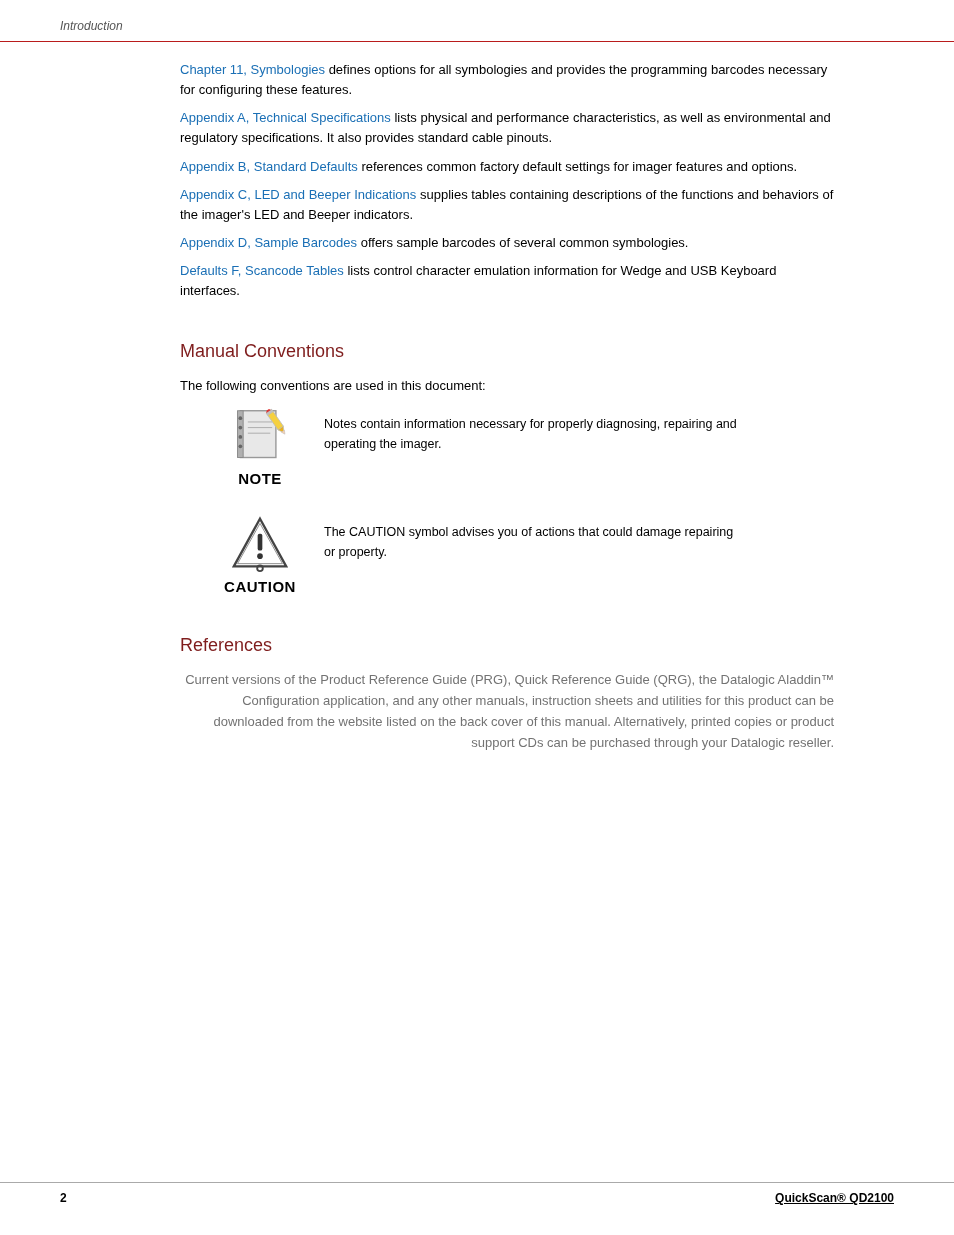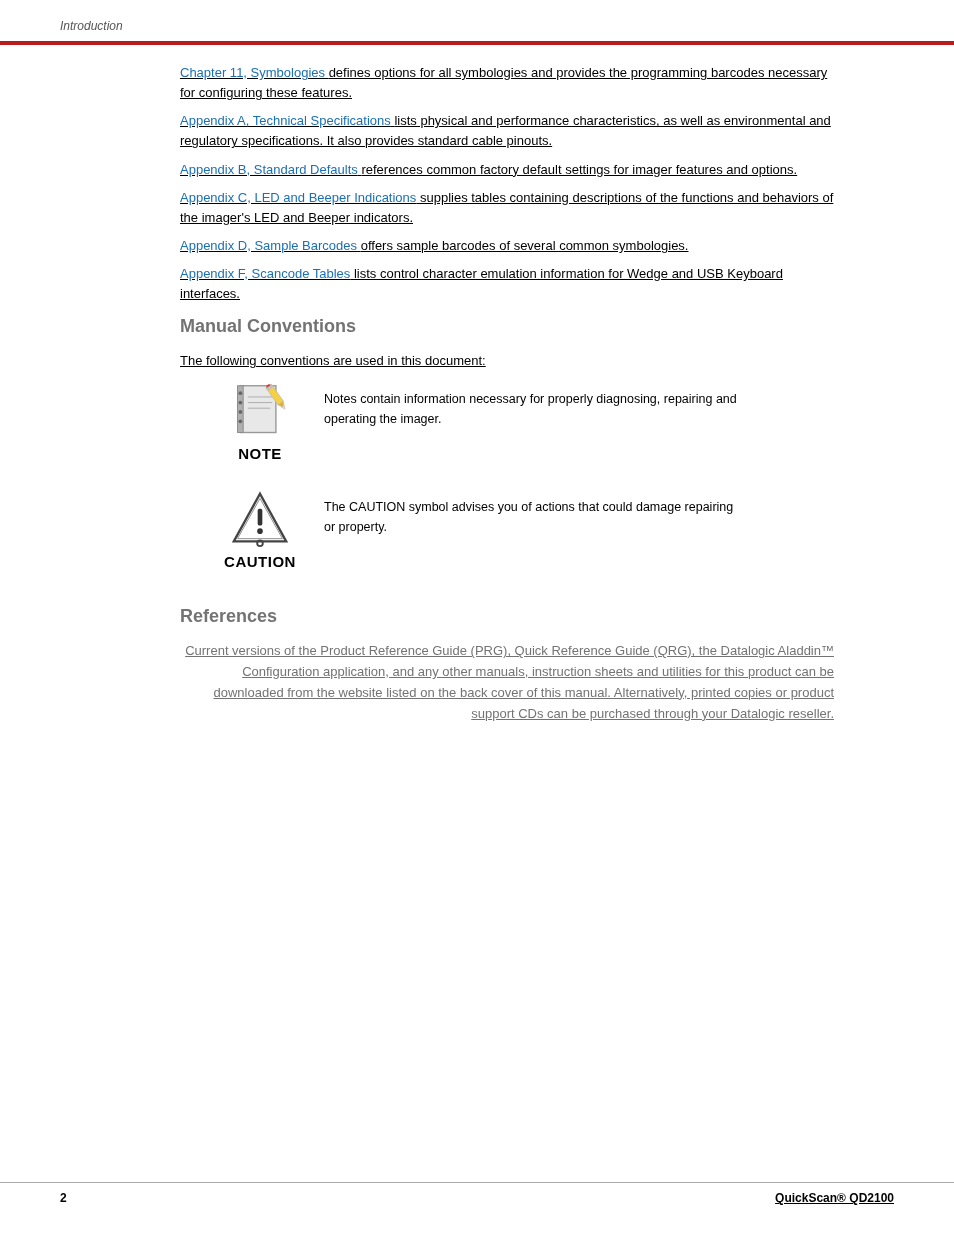--- a/index.html
+++ b/index.html
@@ -12,45 +12,44 @@
       min-height: 1235px;
     }
     .page {
       width: 954px;
       min-height: 1235px;
       padding: 0;
       position: relative;
     }
     .header {
       padding: 18px 60px 8px 60px;
-      border-bottom: 4px solid #b91c1c;
+      border-bottom: 1px solid #b91c1c;
       margin-bottom: 0;
     }
     .header-text {
       font-size: 12px;
       color: #555;
       font-style: italic;
     }
     .content {
       padding: 18px 120px 30px 180px;
     }
     .link-blue {
       color: #1a6fb5;
       text-decoration: none;
     }
     p {
       margin-bottom: 8px;
       line-height: 1.55;
-      text-decoration: underline;
     }
     .section-heading {
       font-size: 18px;
-      font-weight: bold;
-      color: #737373;
-      margin-top: 12px;
+      font-weight: normal;
+      color: #7f1d1d;
+      margin-top: 40px;
       margin-bottom: 14px;
     }
     .intro-text {
       margin-bottom: 10px;
       line-height: 1.6;
     }
     .symbols-text {
       color: #1a6fb5;
       line-height: 1.6;
       margin-bottom: 18px;
@@ -143,21 +142,21 @@
       </p>
       <p>
         <a class="link-blue" href="#">Appendix C, LED and Beeper Indications</a>
         <span> supplies tables containing descriptions of the functions and behaviors of the imager's LED and Beeper indicators.</span>
       </p>
       <p>
         <a class="link-blue" href="#">Appendix D, Sample Barcodes</a>
         <span> offers sample barcodes of several common symbologies.</span>
       </p>
       <p>
-        <a class="link-blue" href="#">Appendix F, Scancode Tables</a>
+        <a class="link-blue" href="#">Defaults F, Scancode Tables</a>
         <span> lists control character emulation information for Wedge and USB Keyboard interfaces.</span>
       </p>
     </div>
 
     <div>
       <h2 class="section-heading">Manual Conventions</h2>
       <p class="intro-text">The following conventions are used in this document:</p>
 
       <div class="note-block">
         <div class="note-icon-area">

